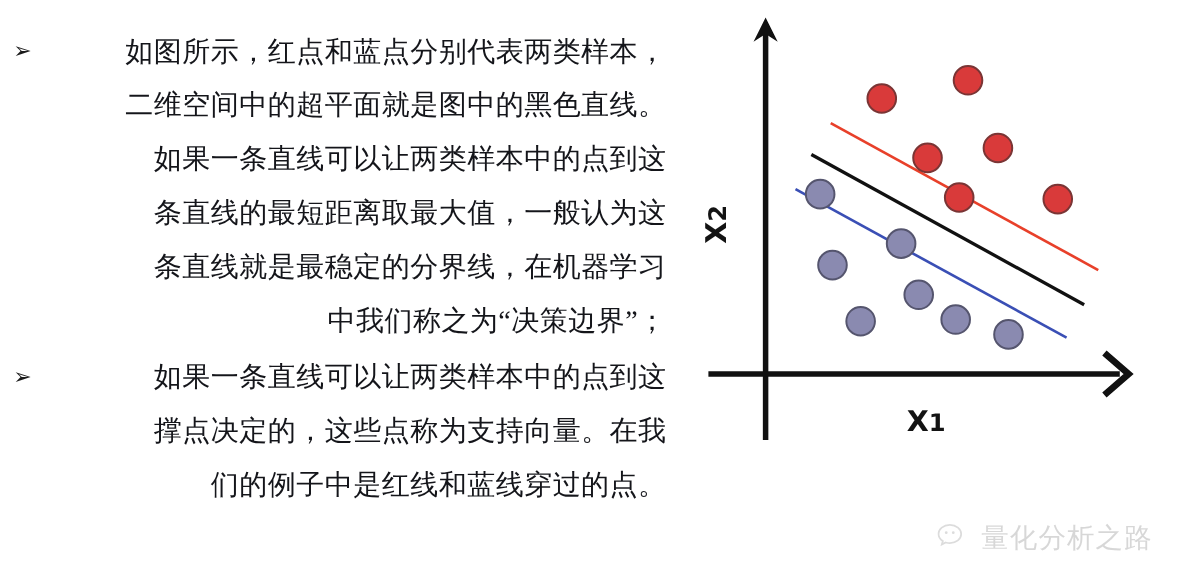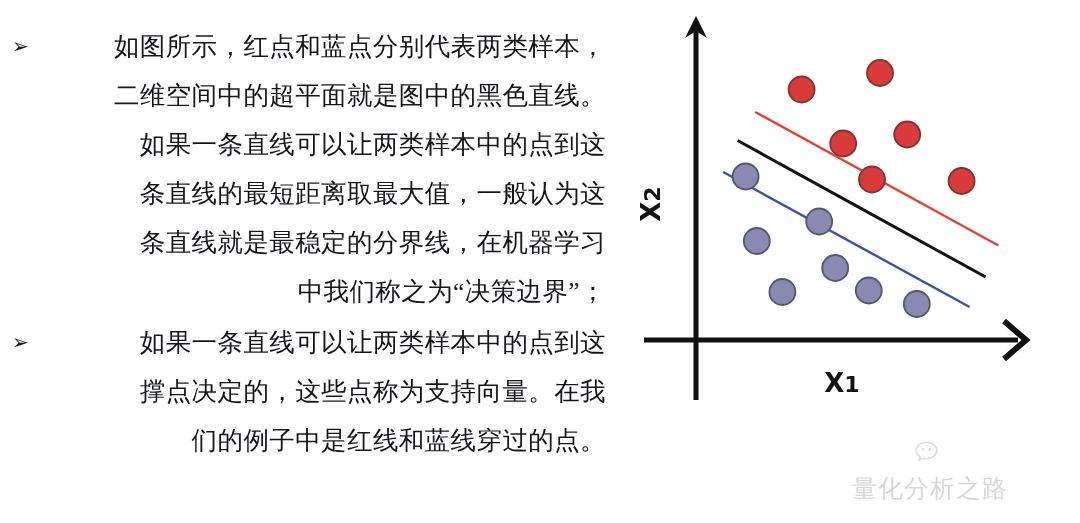--- a/index.html
+++ b/index.html
@@ -86,21 +86,20 @@
 
   
   #watermark {
     position: absolute;
     left: 852px;
     bottom: 22px;
     display: flex;
     align-items: center;
     gap: 10px;
     opacity: 0.72;
-    flex-direction: column;
   }
   #watermark .wm-text {
     font-family: "DejaVu Sans", "Liberation Sans", sans-serif;
     font-size: 25px;
     color: #c9c9c9;
     letter-spacing: 1px;
     line-height: 1;
   }
   #watermark .wm-icon {
     width: 30px;

